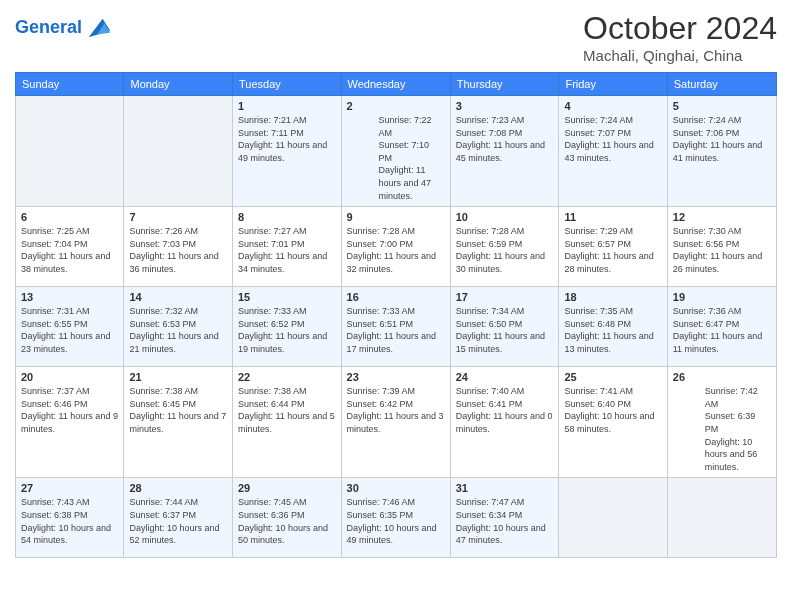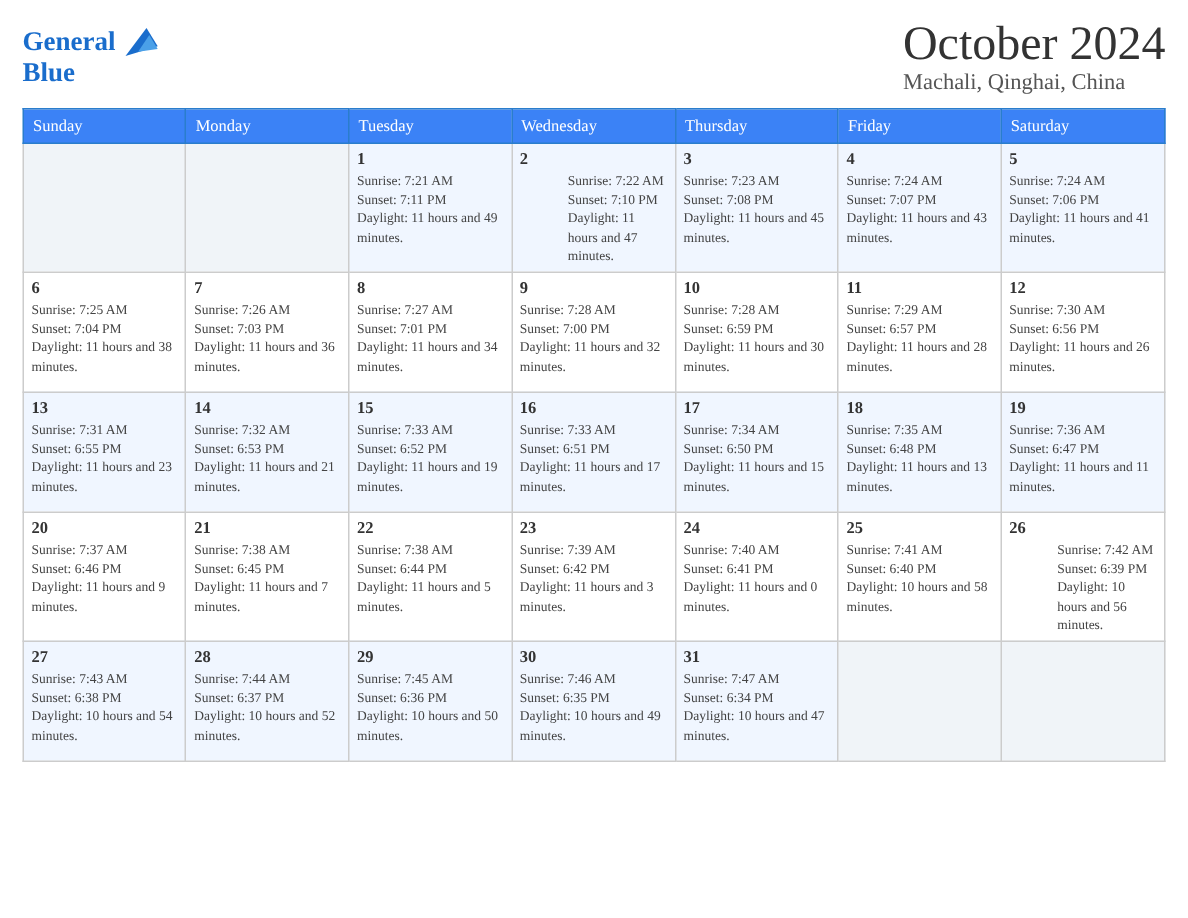--- a/index.html
+++ b/index.html
@@ -8,21 +8,20 @@
       background: #fff;
       width: 792px;
       height: 612px;
       overflow: hidden;
     }
     .page {
       width: 792px;
       height: 460px;
       padding: 10px 15px 10px 15px;
       background: #fff;
-      font-family: Liberation Serif, serif;
     }
     .header {
       display: flex;
       justify-content: space-between;
       align-items: flex-start;
       margin-bottom: 8px;
     }
     .logo {
       display: flex;
       align-items: center;
@@ -110,21 +109,20 @@
       <div>
         <div style="display:flex;align-items:center;">
           <span class="logo-text">
             <span>General</span>
           </span>
           <svg class="logo-icon" viewBox="0 0 30 30">
             <polygon points="5,25 20,5 28,18" fill="#1a6dcc"></polygon>
             <polygon points="14,22 22,10 28,20" fill="#4aa0e8"></polygon>
           </svg>
         </div>
-        <div style="font-size:18px;font-weight:bold;color:#1a6dcc;margin-top:-4px;">Blue</div>
       </div>
     </div>
     <div class="title-block">
       <div class="main-title">October 2024</div>
       <div class="subtitle">Machali, Qinghai, China</div>
     </div>
   </div>
 
   <table class="calendar">
     <thead>

